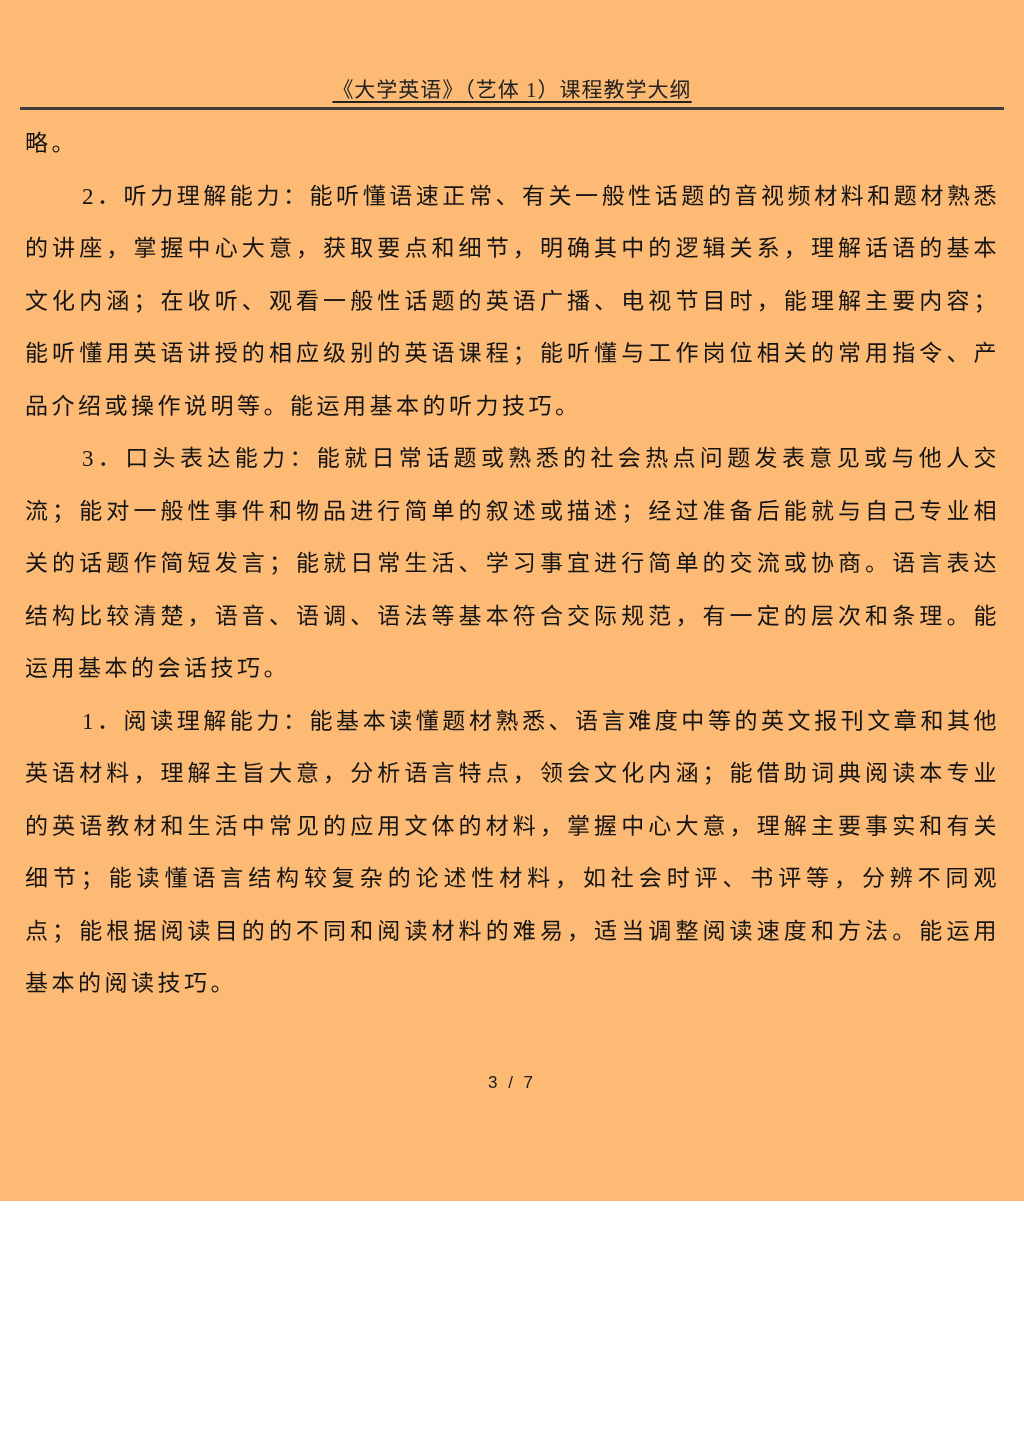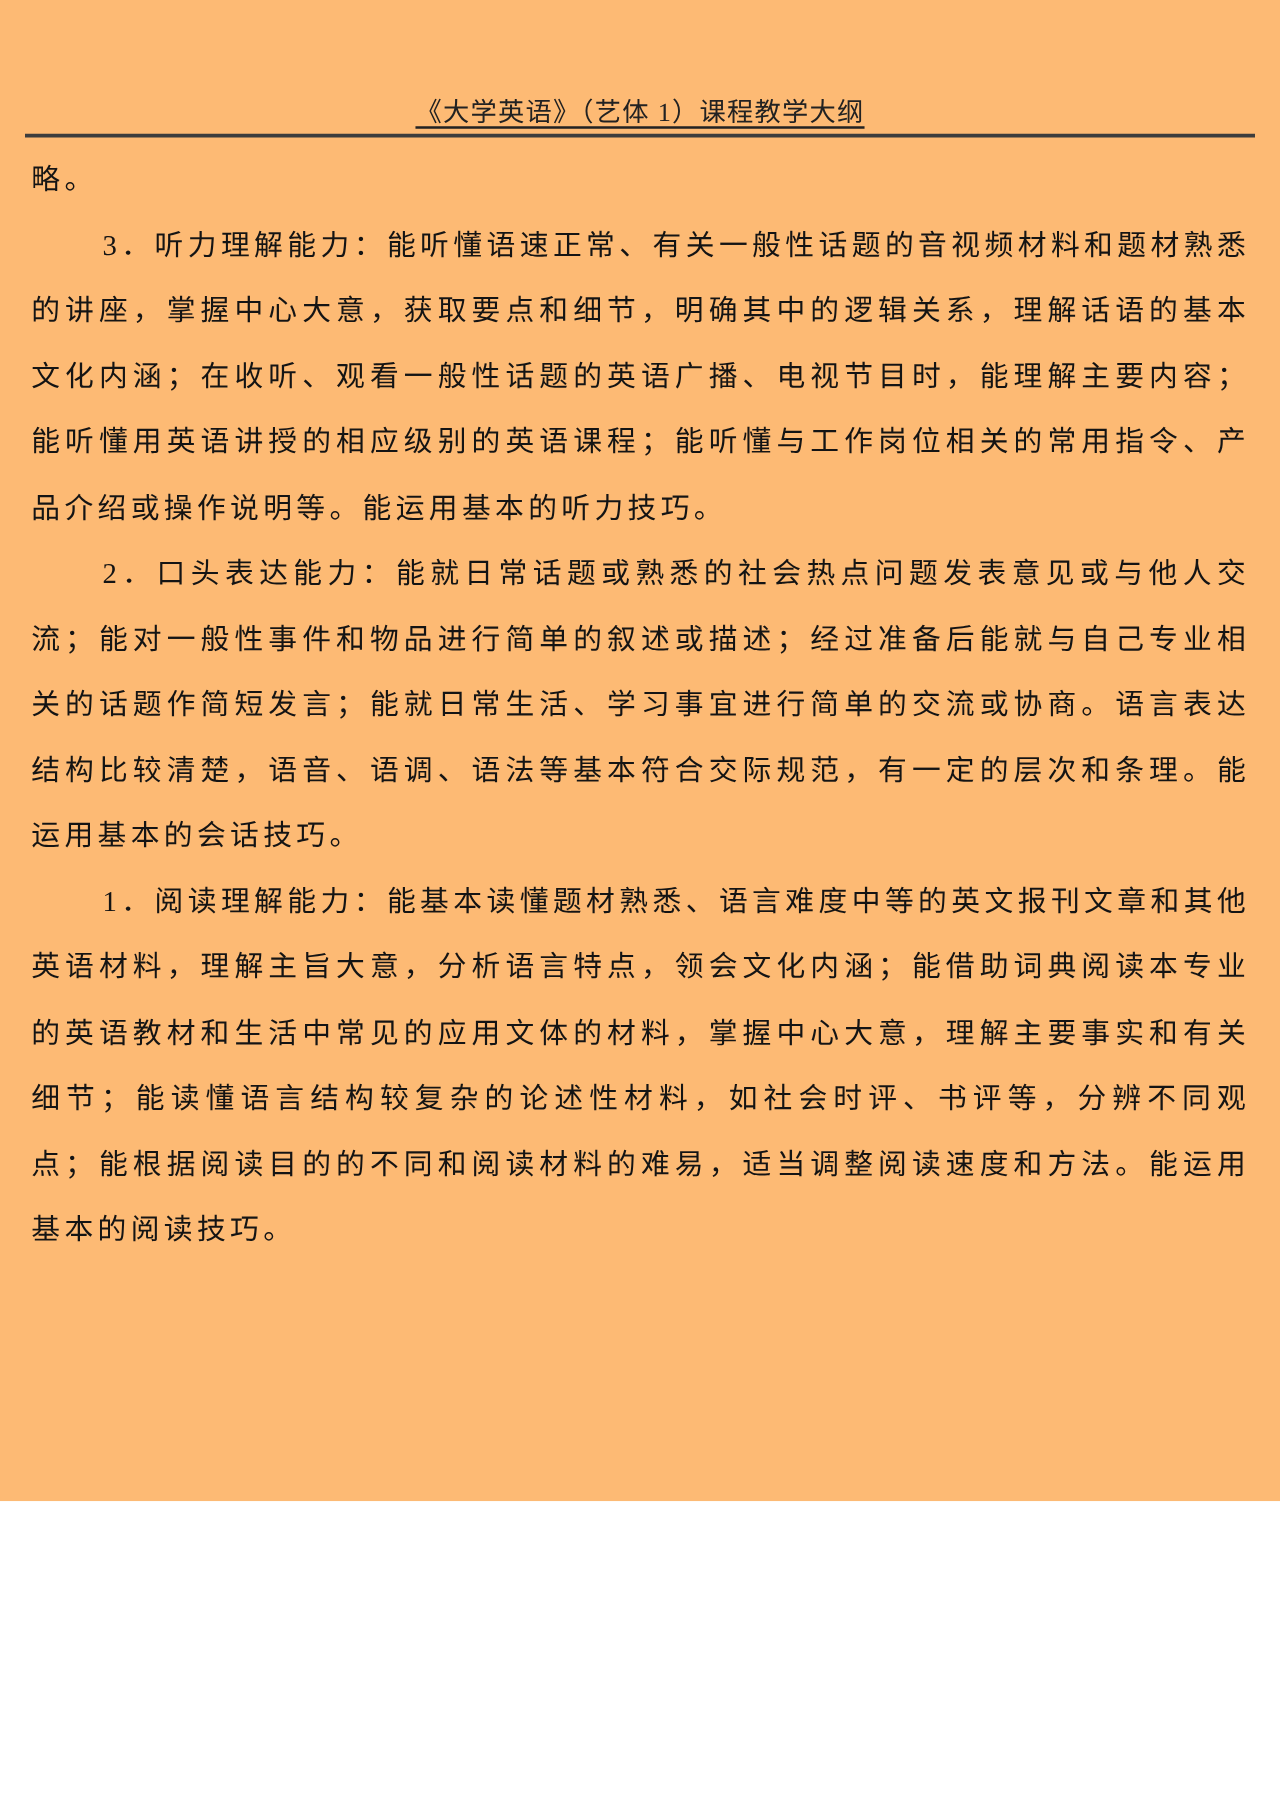--- a/index.html
+++ b/index.html
@@ -69,19 +69,22 @@
 
 <div class="page">
 
   <header class="page-header">
     <div class="doc-title">《大学英语》（艺体 1）课程教学大纲</div>
     <div class="header-rule"></div>
   </header>
 
   <main class="content">
     <p>略。</p>
-    <p class="indent">3．听力理解能力：能听懂语速正常、有关一般性话题的音视频材料和题材熟悉的讲座，掌握中心大意，获取要点和细节，明确其中的逻辑关系，理解话语的基本文化内涵；在收听、观看一般性话题的英语广播、电视节目时，能理解主要内容；能听懂用英语讲授的相应级别的英语课程；能听懂与工作岗位相关的常用指令、产品介绍或操作说明等。能运用基本的听力技巧。</p>
-    <p class="indent">2．口头表达能力：能就日常话题或熟悉的社会热点问题发表意见或与他人交流；能对一般性事件和物品进行简单的叙述或描述；经过准备后能就与自己专业相关的话题作简短发言；能就日常生活、学习事宜进行简单的交流或协商。语言表达结构比较清楚，语音、语调、语法等基本符合交际规范，有一定的层次和条理。能运用基本的会话技巧。</p>
+    <p class="indent">2．听力理解能力：能听懂语速正常、有关一般性话题的音视频材料和题材熟悉的讲座，掌握中心大意，获取要点和细节，明确其中的逻辑关系，理解话语的基本文化内涵；在收听、观看一般性话题的英语广播、电视节目时，能理解主要内容；能听懂用英语讲授的相应级别的英语课程；能听懂与工作岗位相关的常用指令、产品介绍或操作说明等。能运用基本的听力技巧。</p>
+    <p class="indent">3．口头表达能力：能就日常话题或熟悉的社会热点问题发表意见或与他人交流；能对一般性事件和物品进行简单的叙述或描述；经过准备后能就与自己专业相关的话题作简短发言；能就日常生活、学习事宜进行简单的交流或协商。语言表达结构比较清楚，语音、语调、语法等基本符合交际规范，有一定的层次和条理。能运用基本的会话技巧。</p>
     <p class="indent">1．阅读理解能力：能基本读懂题材熟悉、语言难度中等的英文报刊文章和其他英语材料，理解主旨大意，分析语言特点，领会文化内涵；能借助词典阅读本专业的英语教材和生活中常见的应用文体的材料，掌握中心大意，理解主要事实和有关细节；能读懂语言结构较复杂的论述性材料，如社会时评、书评等，分辨不同观点；能根据阅读目的的不同和阅读材料的难易，适当调整阅读速度和方法。能运用基本的阅读技巧。</p>
   </main>
 
+  <footer class="page-footer">
+    <span class="page-number">3 / 7</span>
+  </footer>
 
 </div>
 
 </body></html>

